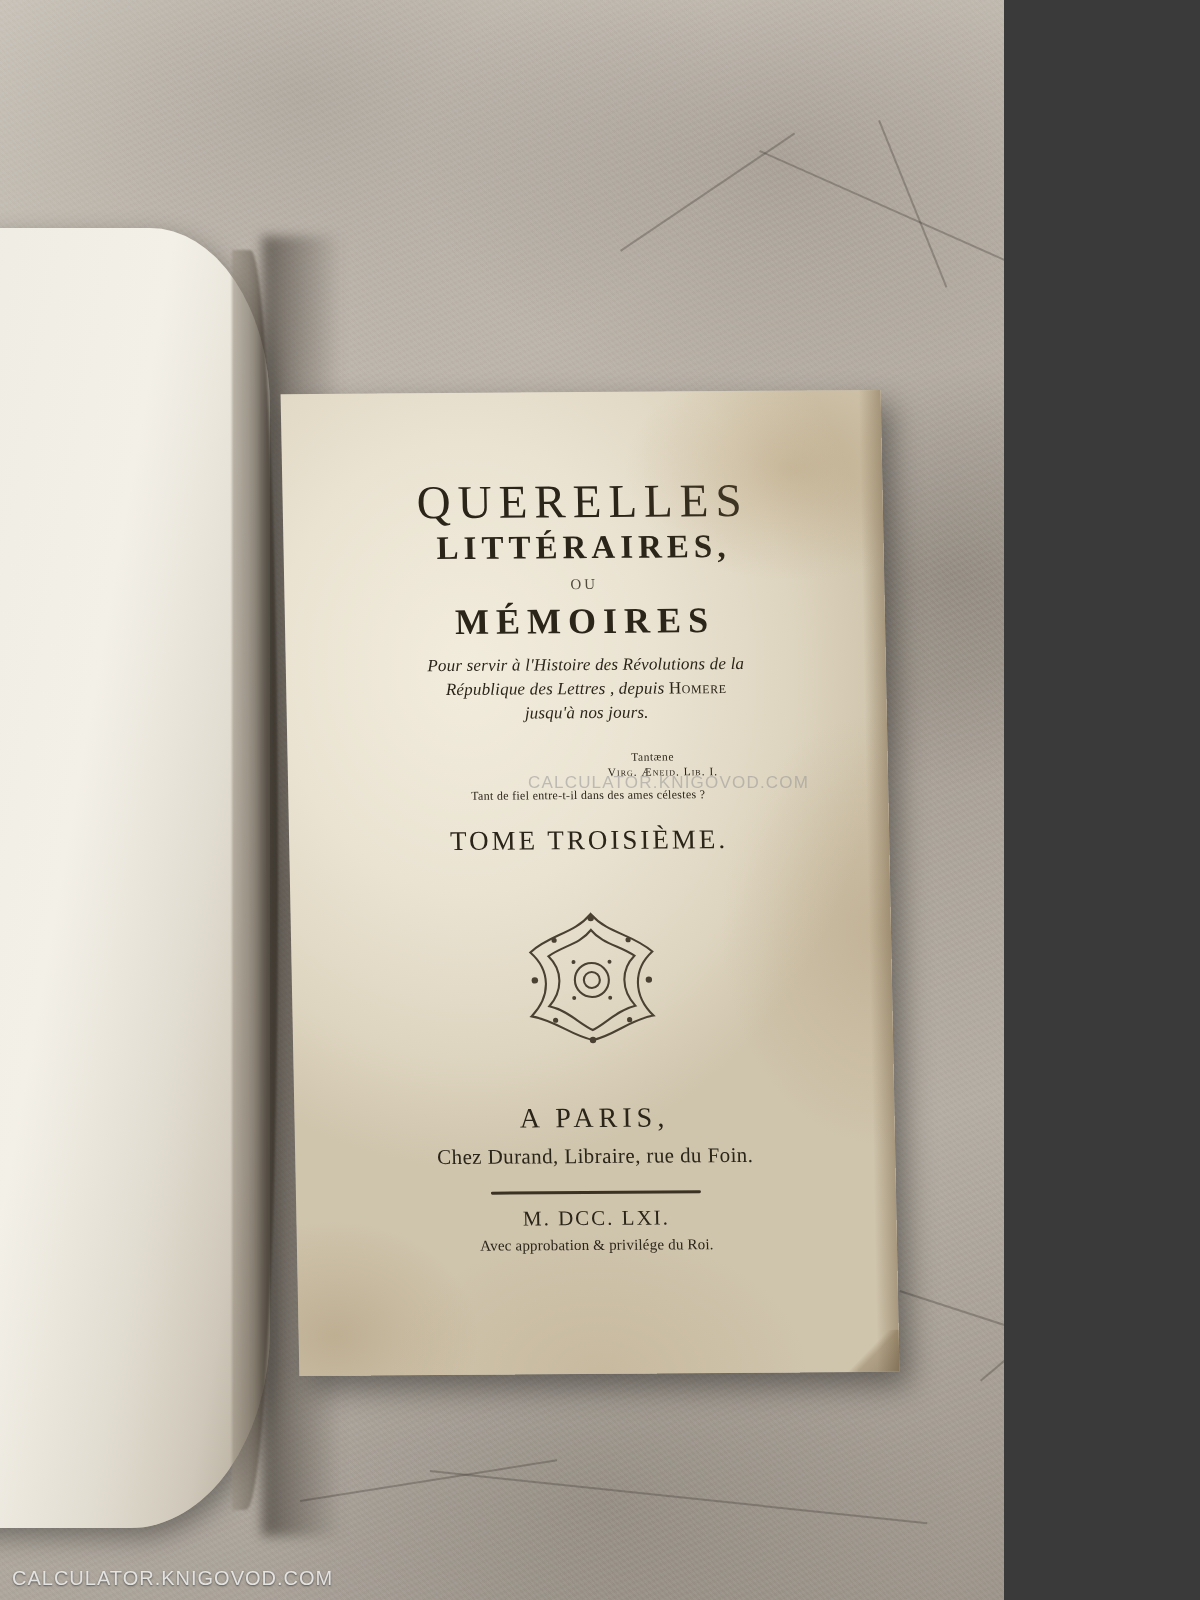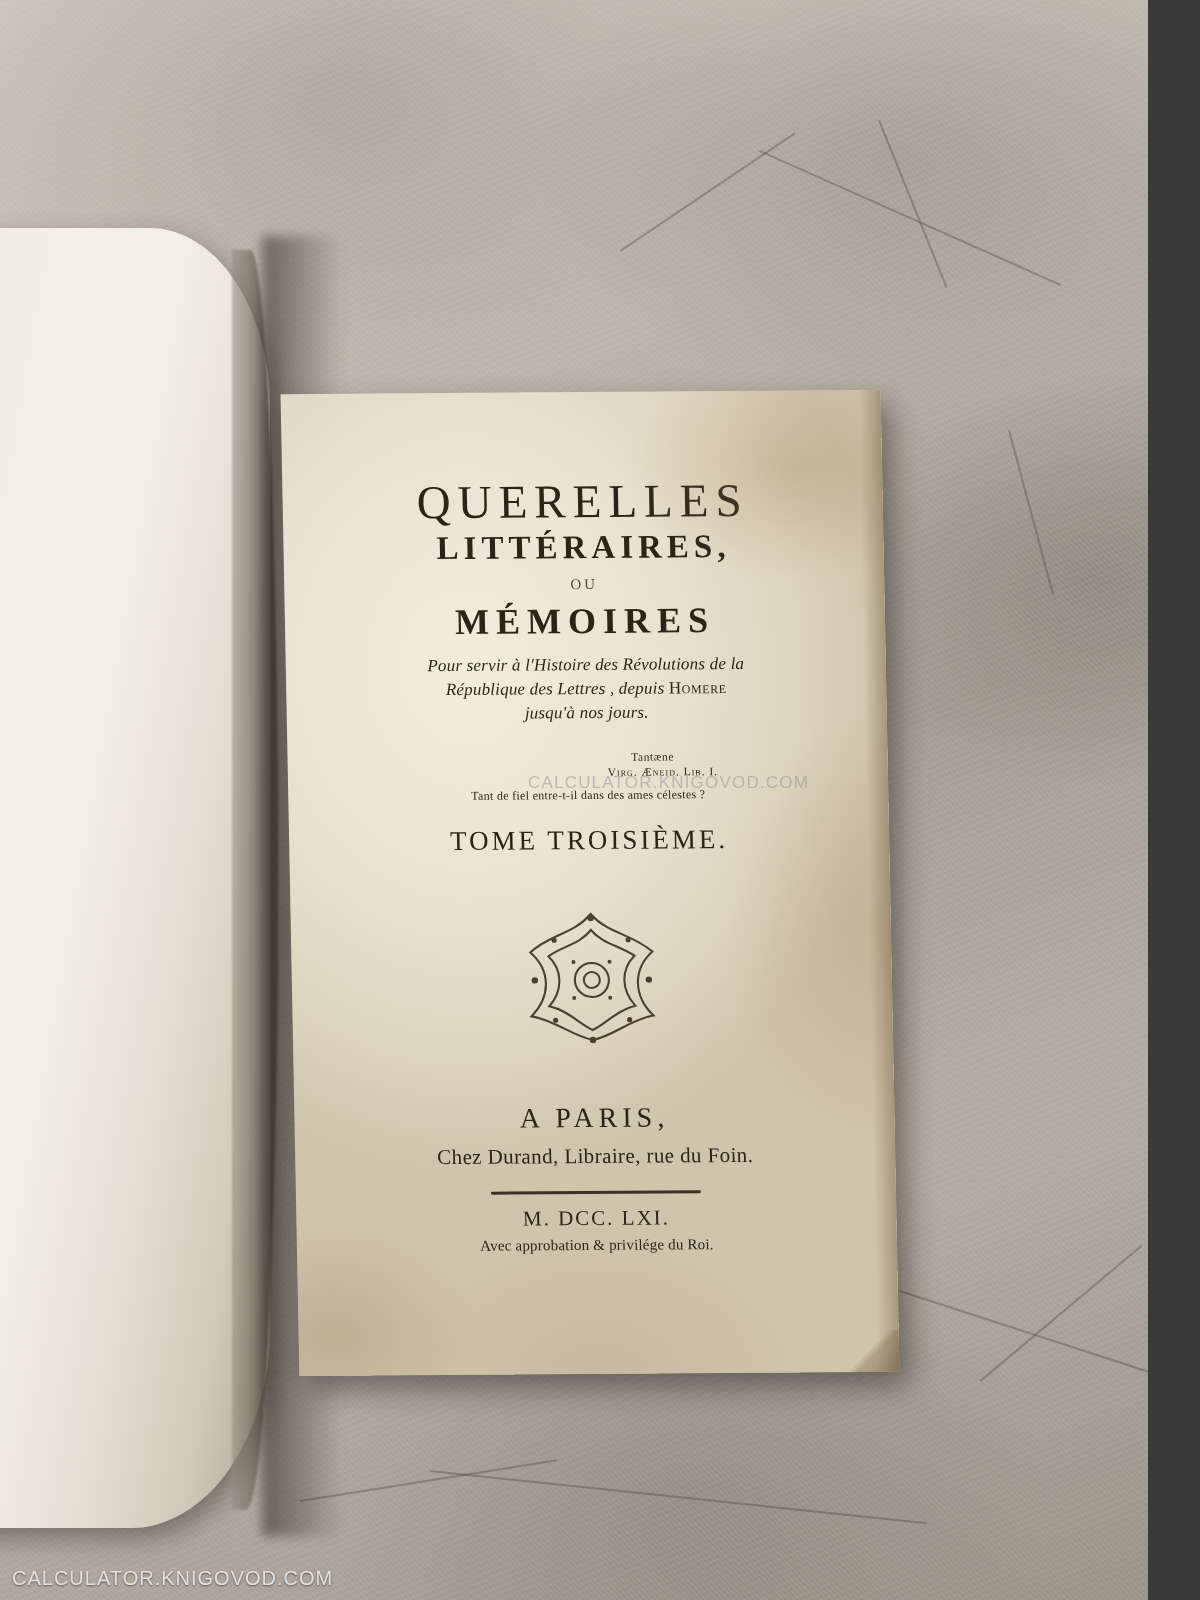--- a/index.html
+++ b/index.html
@@ -2,21 +2,21 @@
 <html><head>
 <meta charset="utf-8">
 <style>
   html, body {
     margin: 0;
     padding: 0;
     background: #3a3a3a;
   }
   #scene {
     position: relative;
-    width: 1148px;
+    width: 1004px;
     height: 1600px;
     overflow: hidden;
     font-family: "Liberation Serif", serif;
     background: #b9b3ab;
   }
 
   
   .bg {
     position: absolute;
     inset: 0;

